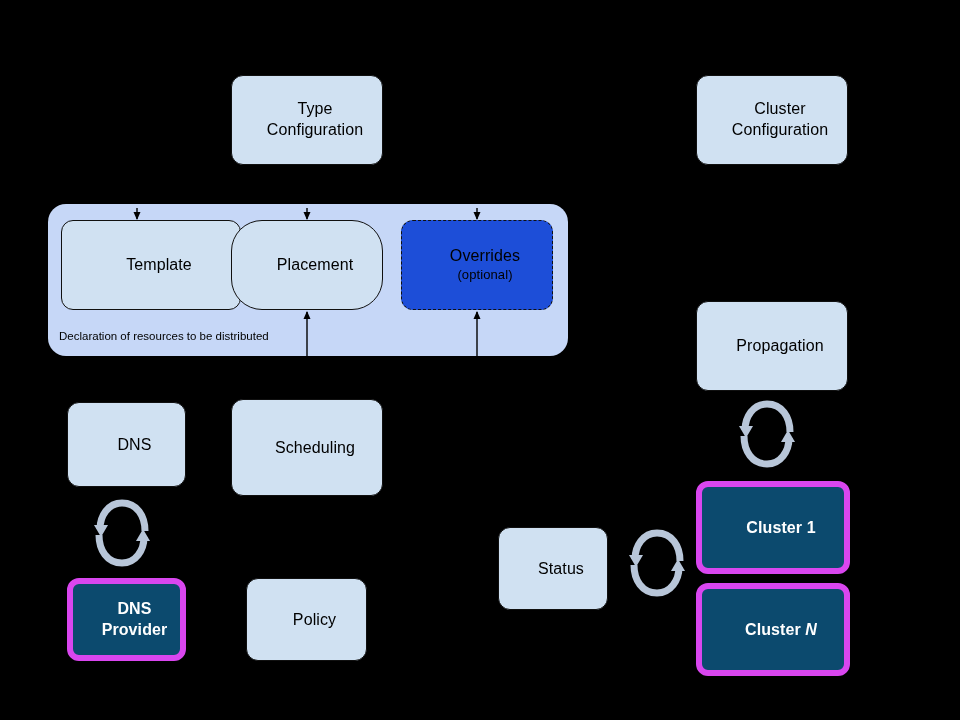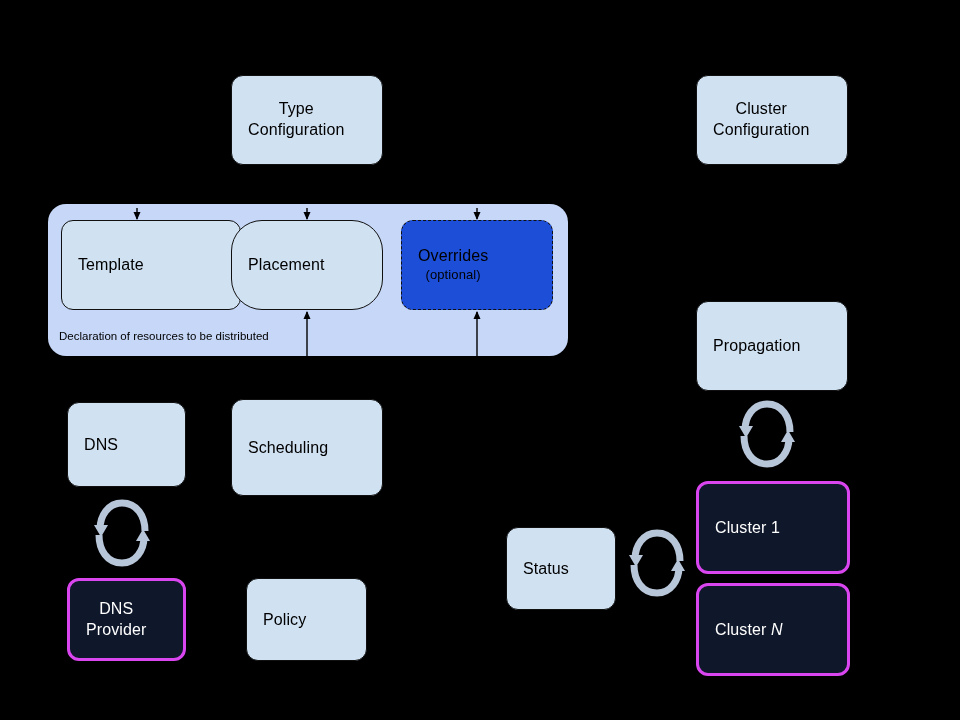--- a/index.html
+++ b/index.html
@@ -15,43 +15,44 @@
     overflow: hidden;
     font-family: "Liberation Sans", sans-serif;
   }
 
   
   .node {
     position: absolute;
     box-sizing: border-box;
     display: flex;
     align-items: center;
+    justify-content: center;
     text-align: center;
     border-radius: 12px;
     background: #d0e1f2;
     border: 1px solid #101010;
     color: #000000;
     font-size: 16px;
     line-height: 1.25;
     letter-spacing: 0.1px;
     z-index: 3;
     padding-left: 16px;
   }
   .node .lbl { display: block; }
   .node .sub { display: block; font-size: 13px; }
 
   
   .node.two-line { line-height: 1.3; }
 
   
   .node.blue {
-    background: #0f172a;
-    border: 3px solid #d946ef;
+    background: #0c4a6e;
+    border: 6px solid #d946ef;
     color: #ffffff;
-    font-weight: normal;
+    font-weight: bold;
   }
   .node.blue .ital { font-style: italic; }
 
   
   .node.dashdot {
     border: 1px dashed #101010;
     border-style: dashed;
     background: #1d4ed8;
   }
 
@@ -162,21 +163,21 @@
         <div>
           <span class="lbl">DNS</span>
           <span class="lbl">Provider</span>
         </div>
       </div>
       <div class="node" style="left: 246px; top: 578px; width: 121px; height: 83px;">
         <div>
           <span class="lbl">Policy</span>
         </div>
       </div>
-      <div class="node" style="left: 498px; top: 527px; width: 110px; height: 83px; margin-left: 8px;">
+      <div class="node" style="left: 498px; top: 527px; width: 110px; height: 83px;">
         <div>
           <span class="lbl">Status</span>
         </div>
       </div>
       <div class="node blue" style="left: 696px; top: 481px; width: 154px; height: 93px;">
         <div>
           <span class="lbl">Cluster 1</span>
         </div>
       </div>
       <div class="node blue" style="left: 696px; top: 583px; width: 154px; height: 93px;">

